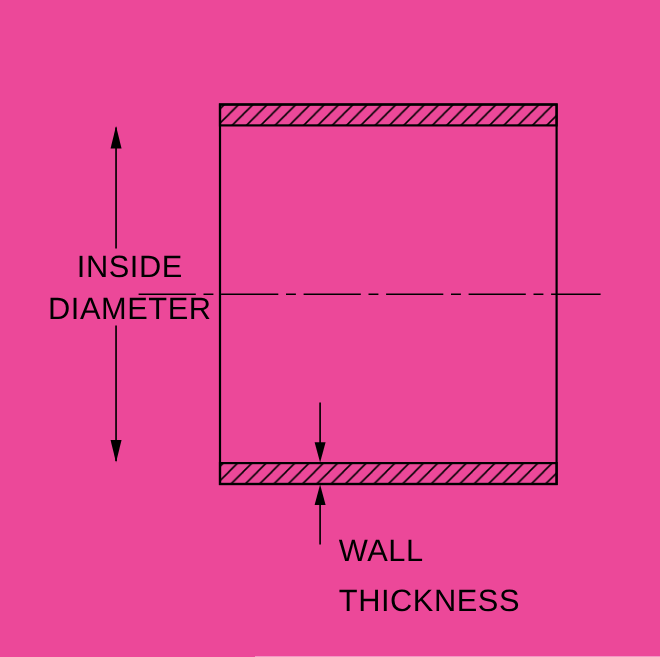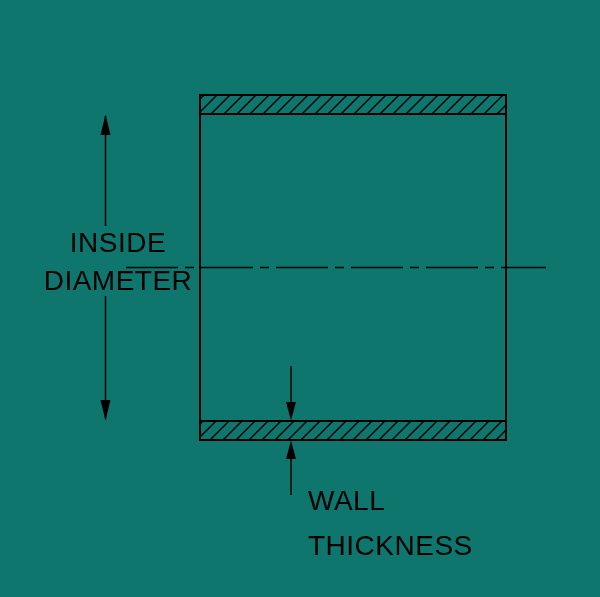--- a/index.html
+++ b/index.html
@@ -4,21 +4,21 @@
 <style>
   html, body {
     margin: 0;
     padding: 0;
     background: #ffffff;
   }
   .stage {
     position: relative;
     width: 600px;
     height: 597px;
-    background: #0f766e;
+    background: #ec4899;
     overflow: hidden;
   }
   svg {
     display: block;
   }
   .dim-text {
     font-family: "Liberation Sans", "DejaVu Sans", sans-serif;
     font-size: 28px;
     font-weight: 400;
     letter-spacing: 0.5px;

